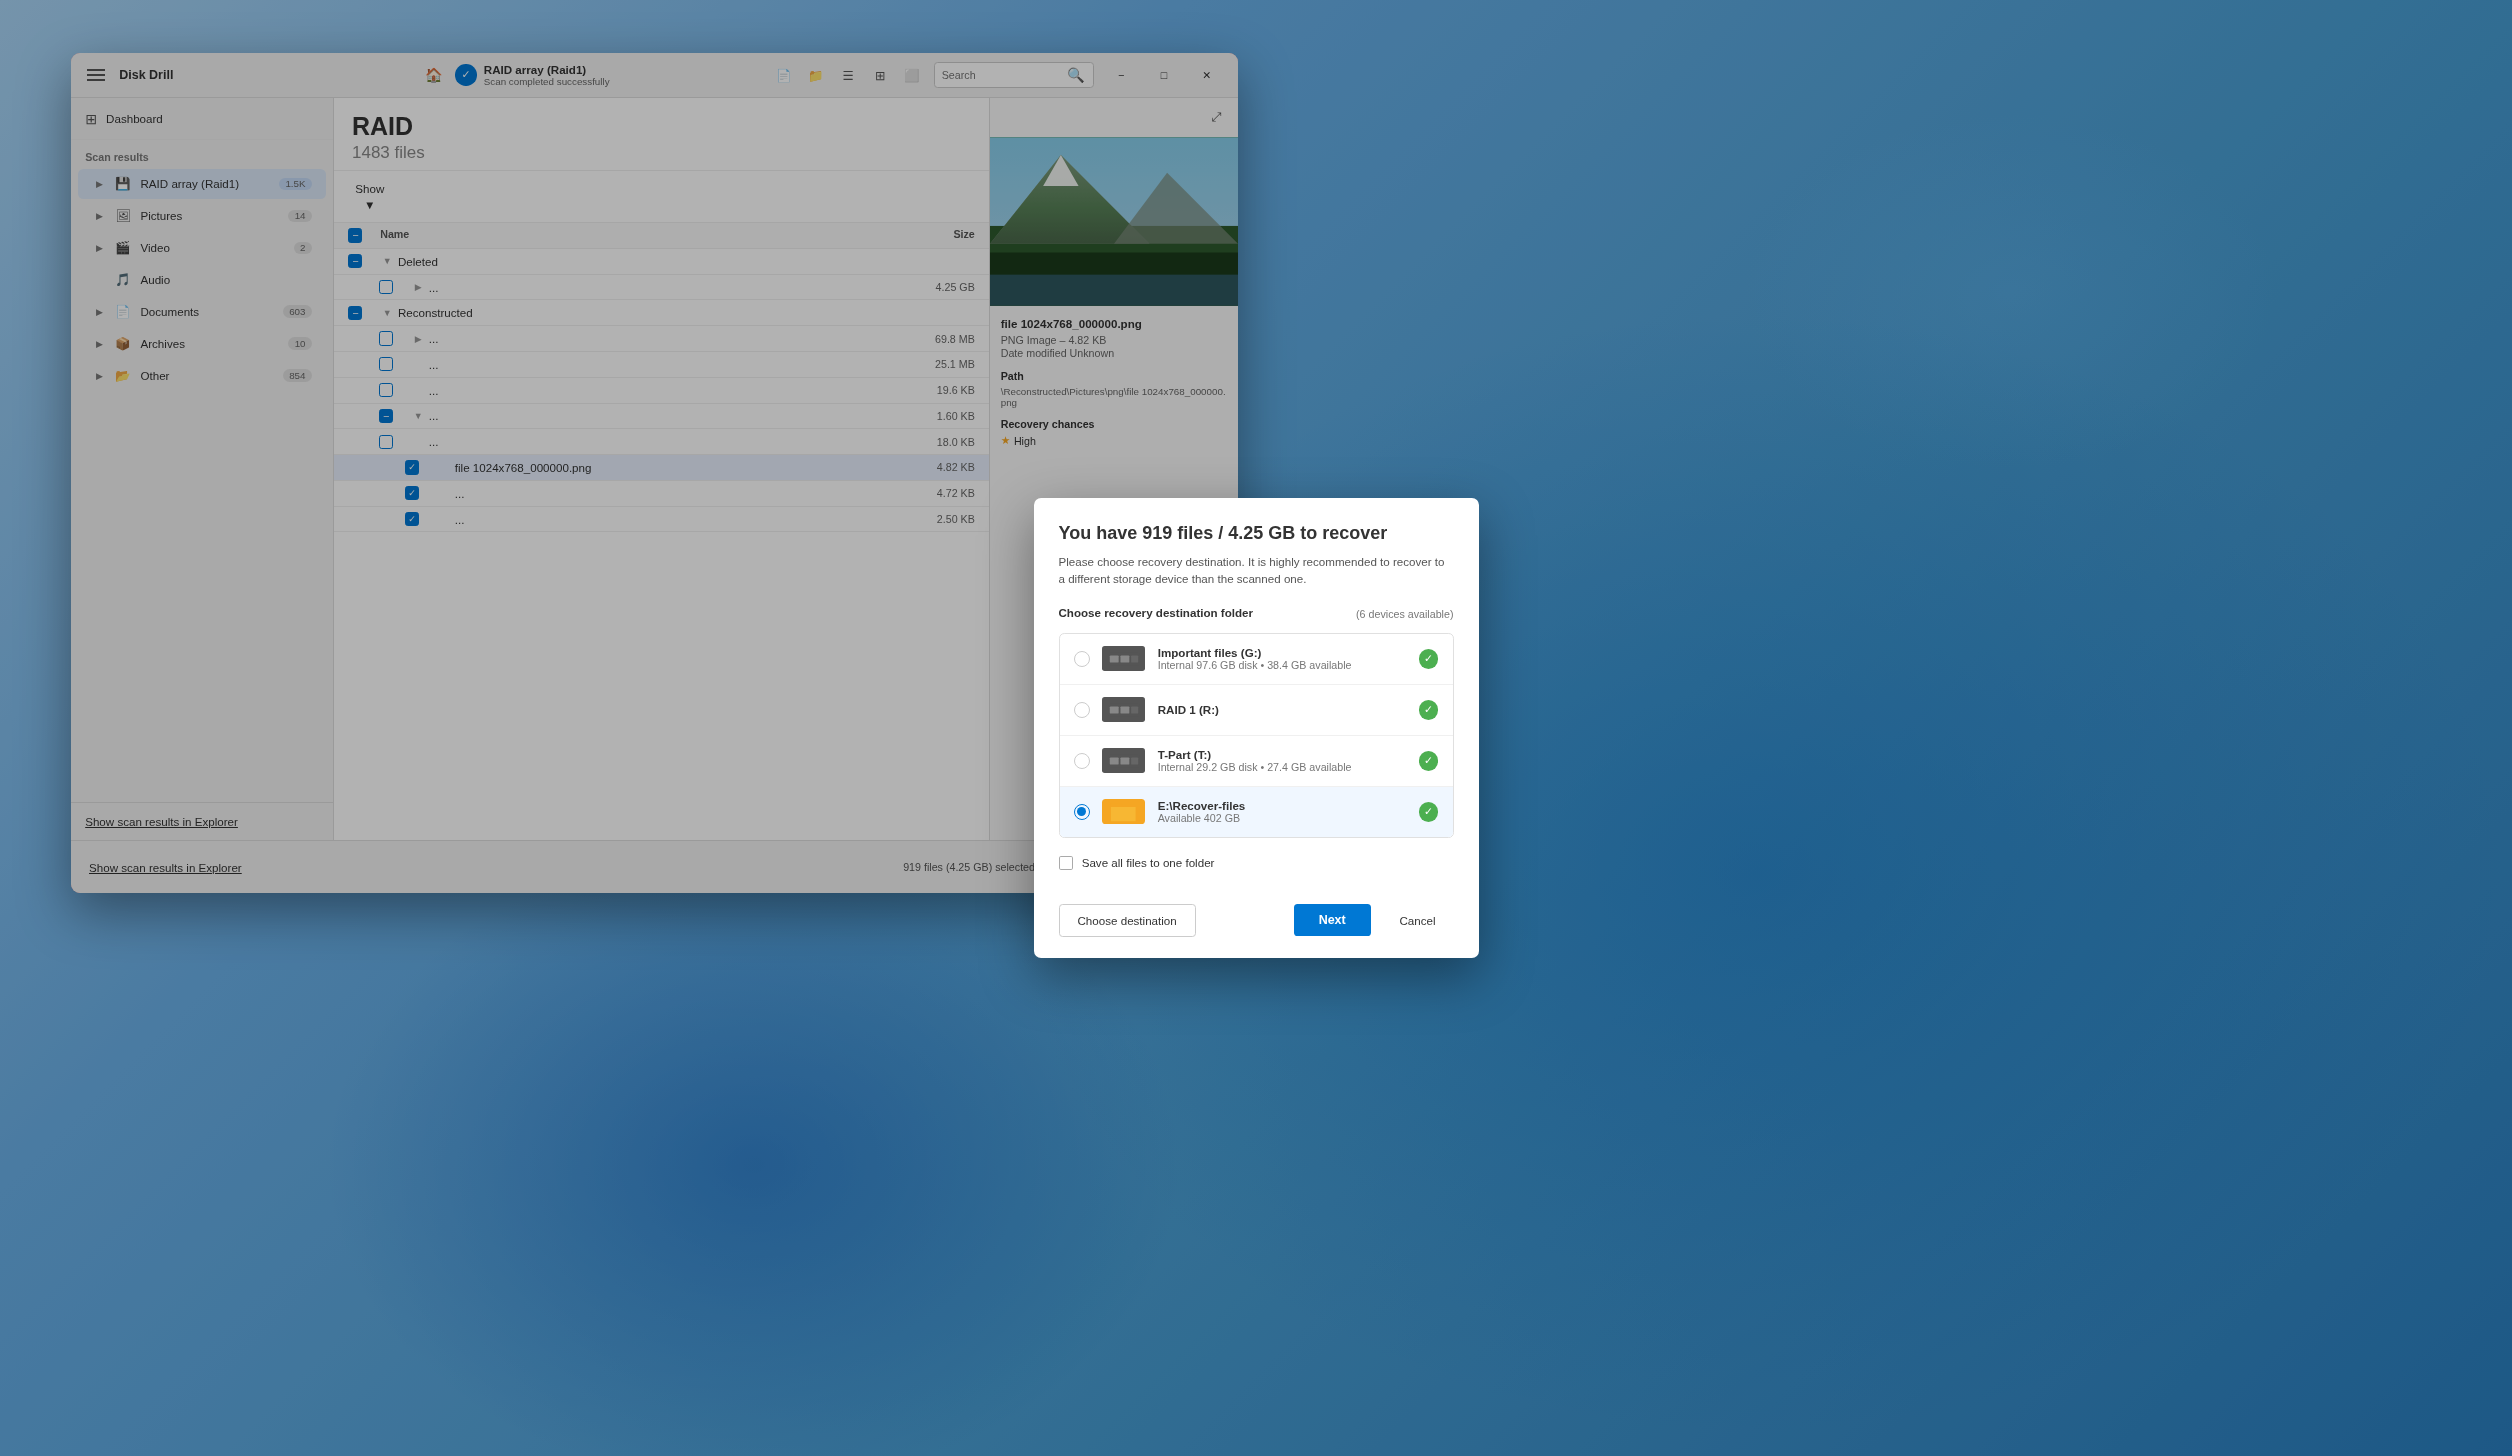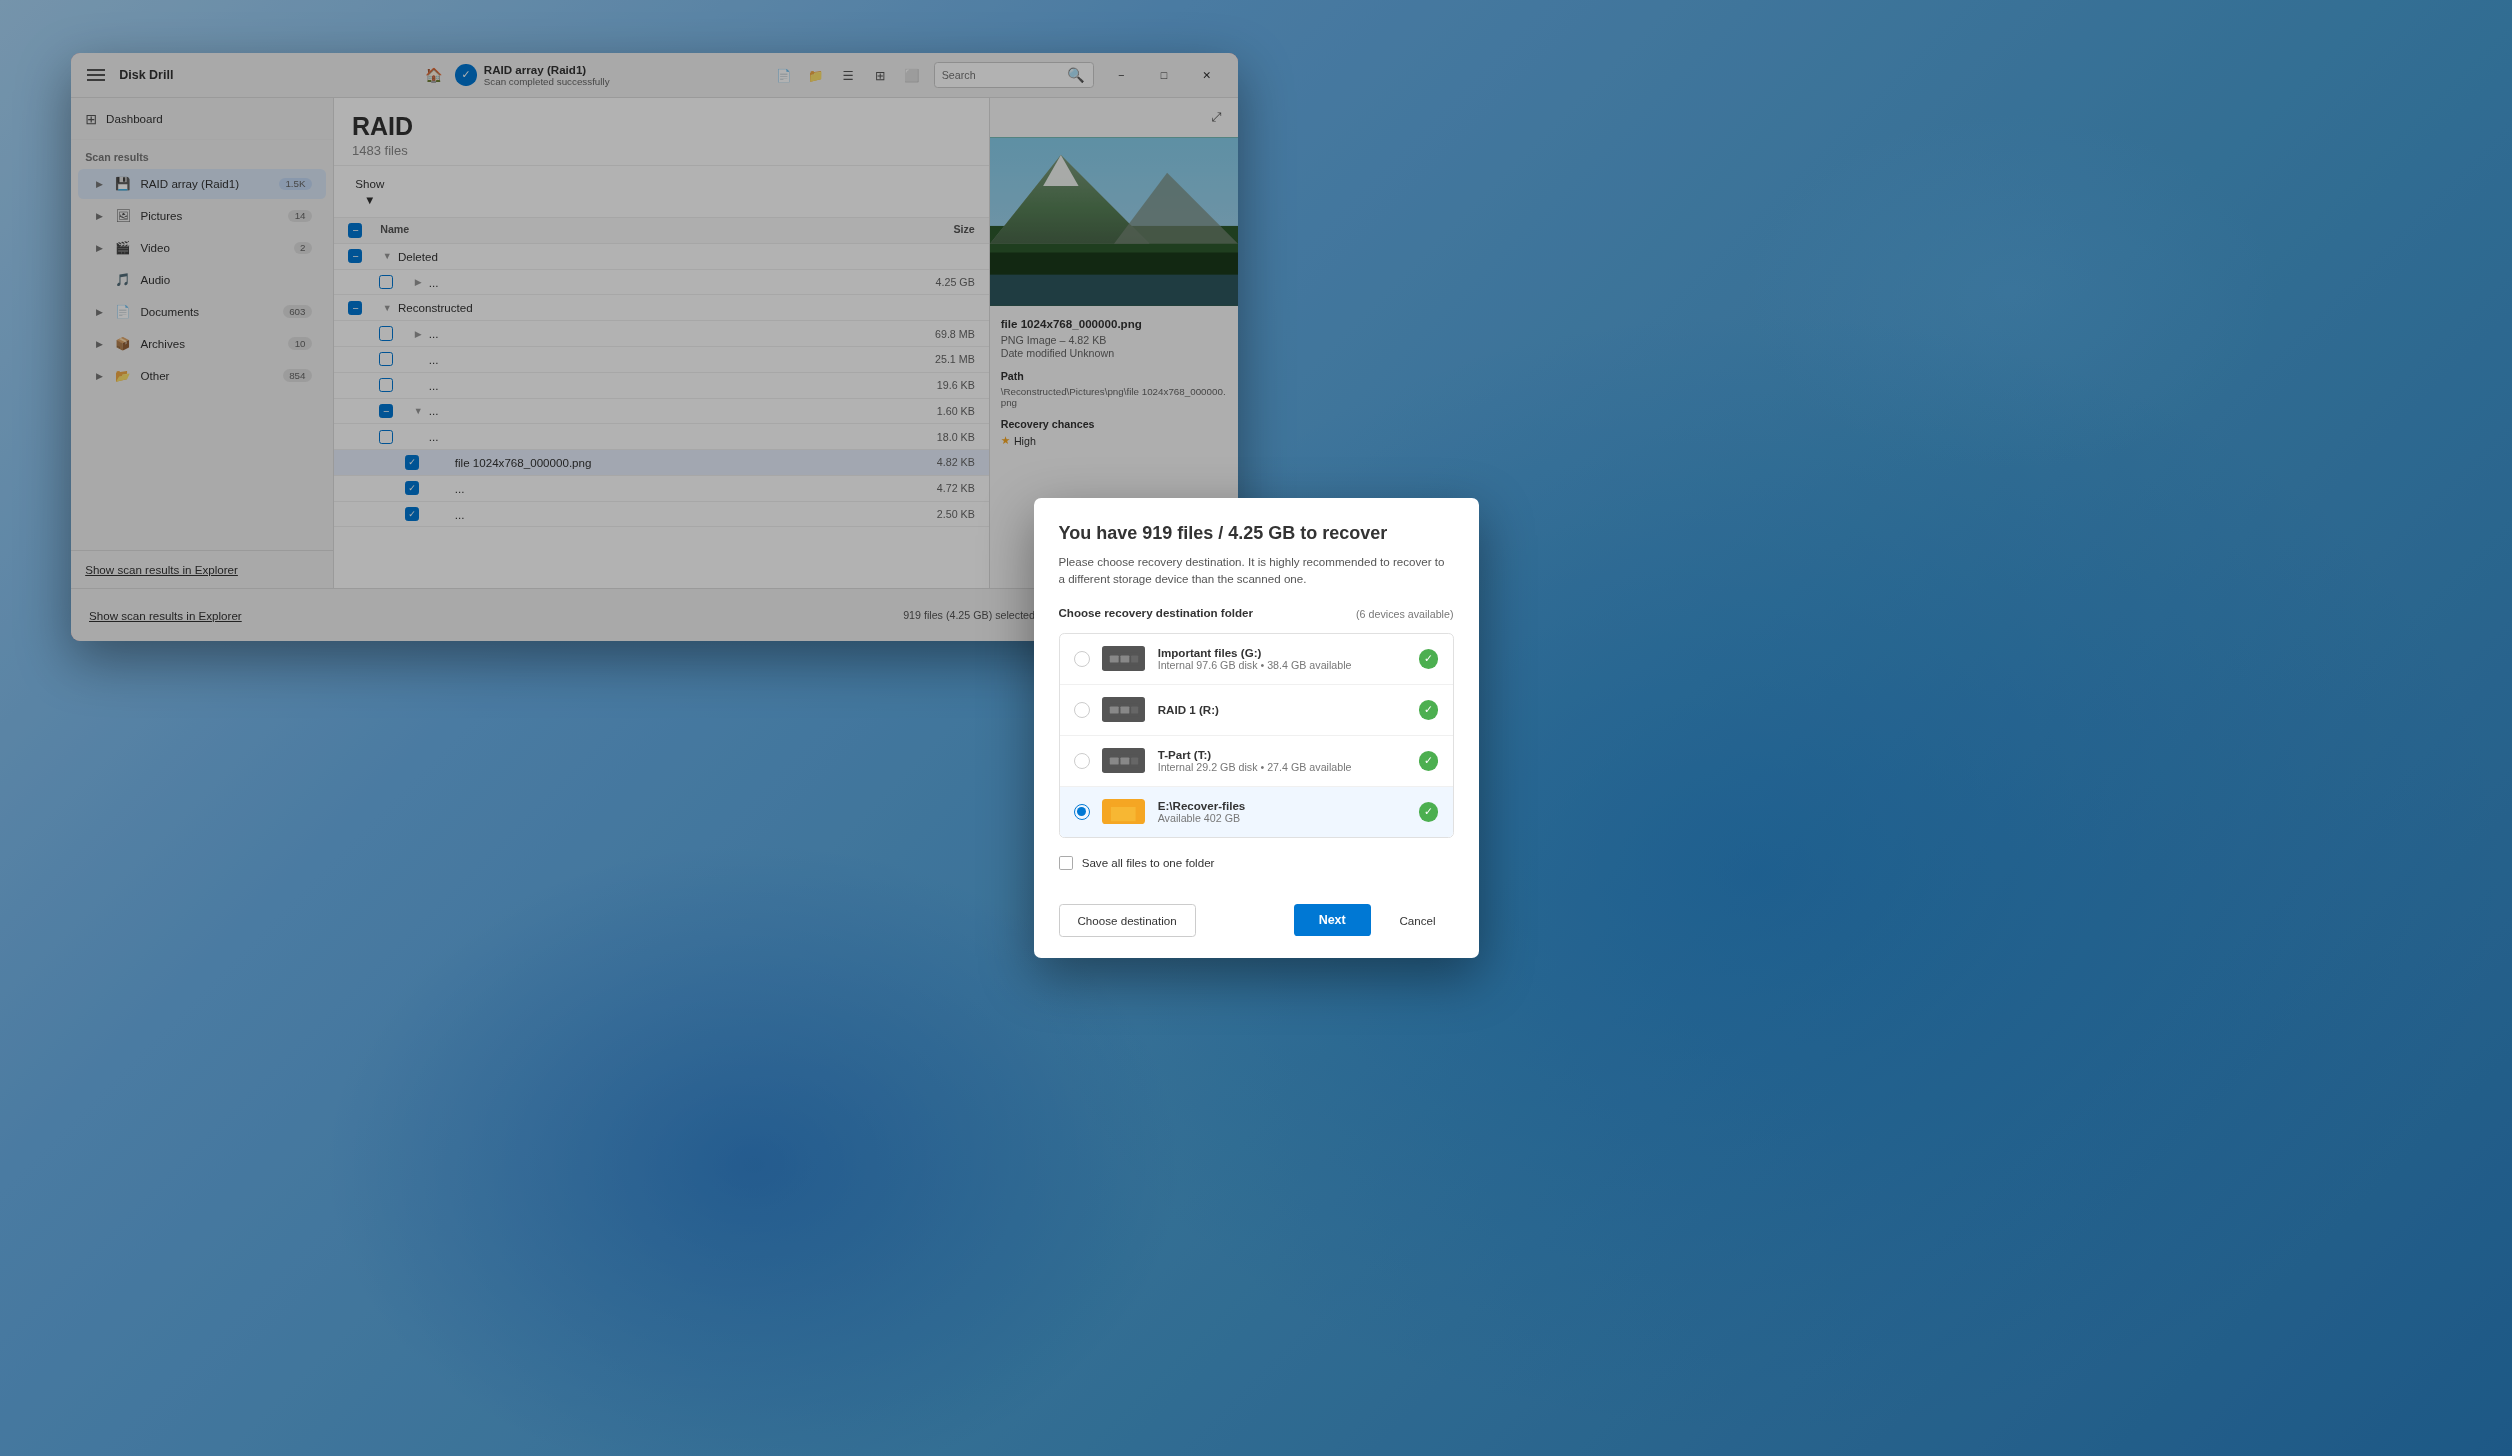--- a/index.html
+++ b/index.html
@@ -21,21 +21,21 @@
         radial-gradient(ellipse 712px 534px at 30% 80%, rgba(0,80,180,0.4) 0%, transparent 60%),
         radial-gradient(ellipse 534px 356px at 80% 20%, rgba(100,180,240,0.3) 0%, transparent 50%);
     }
 
     
     .app-window {
       position: absolute;
       top: 53px;
       left: 71px;
       width: 1167px;
-      height: 588px;
+      height: 840px;
       background: #fca5a5;
       border-radius: 9px;
       box-shadow: 0 18px 53px rgba(0,0,0,0.4);
       display: flex;
       flex-direction: column;
       overflow: hidden;
     }
 
     
     .title-bar {
@@ -236,21 +236,21 @@
       background: white;
       overflow: hidden;
     }
 
     .main-header {
       padding: 14.2px 18px 7.1px;
       border-bottom: 0.9px solid #eee;
     }
 
     .main-title { font-size: 25px; font-weight: 600; color: #333; }
-    .main-subtitle { font-size: 13px; color: #888; margin-top: 1.8px; }
+    .main-subtitle { font-size: 17px; color: #888; margin-top: 1.8px; }
 
     .main-toolbar {
       display: flex;
       align-items: center;
       padding: 7.1px 14.2px;
       border-bottom: 0.9px solid #eee;
       gap: 7.1px;
     }
 
     .show-btn {

